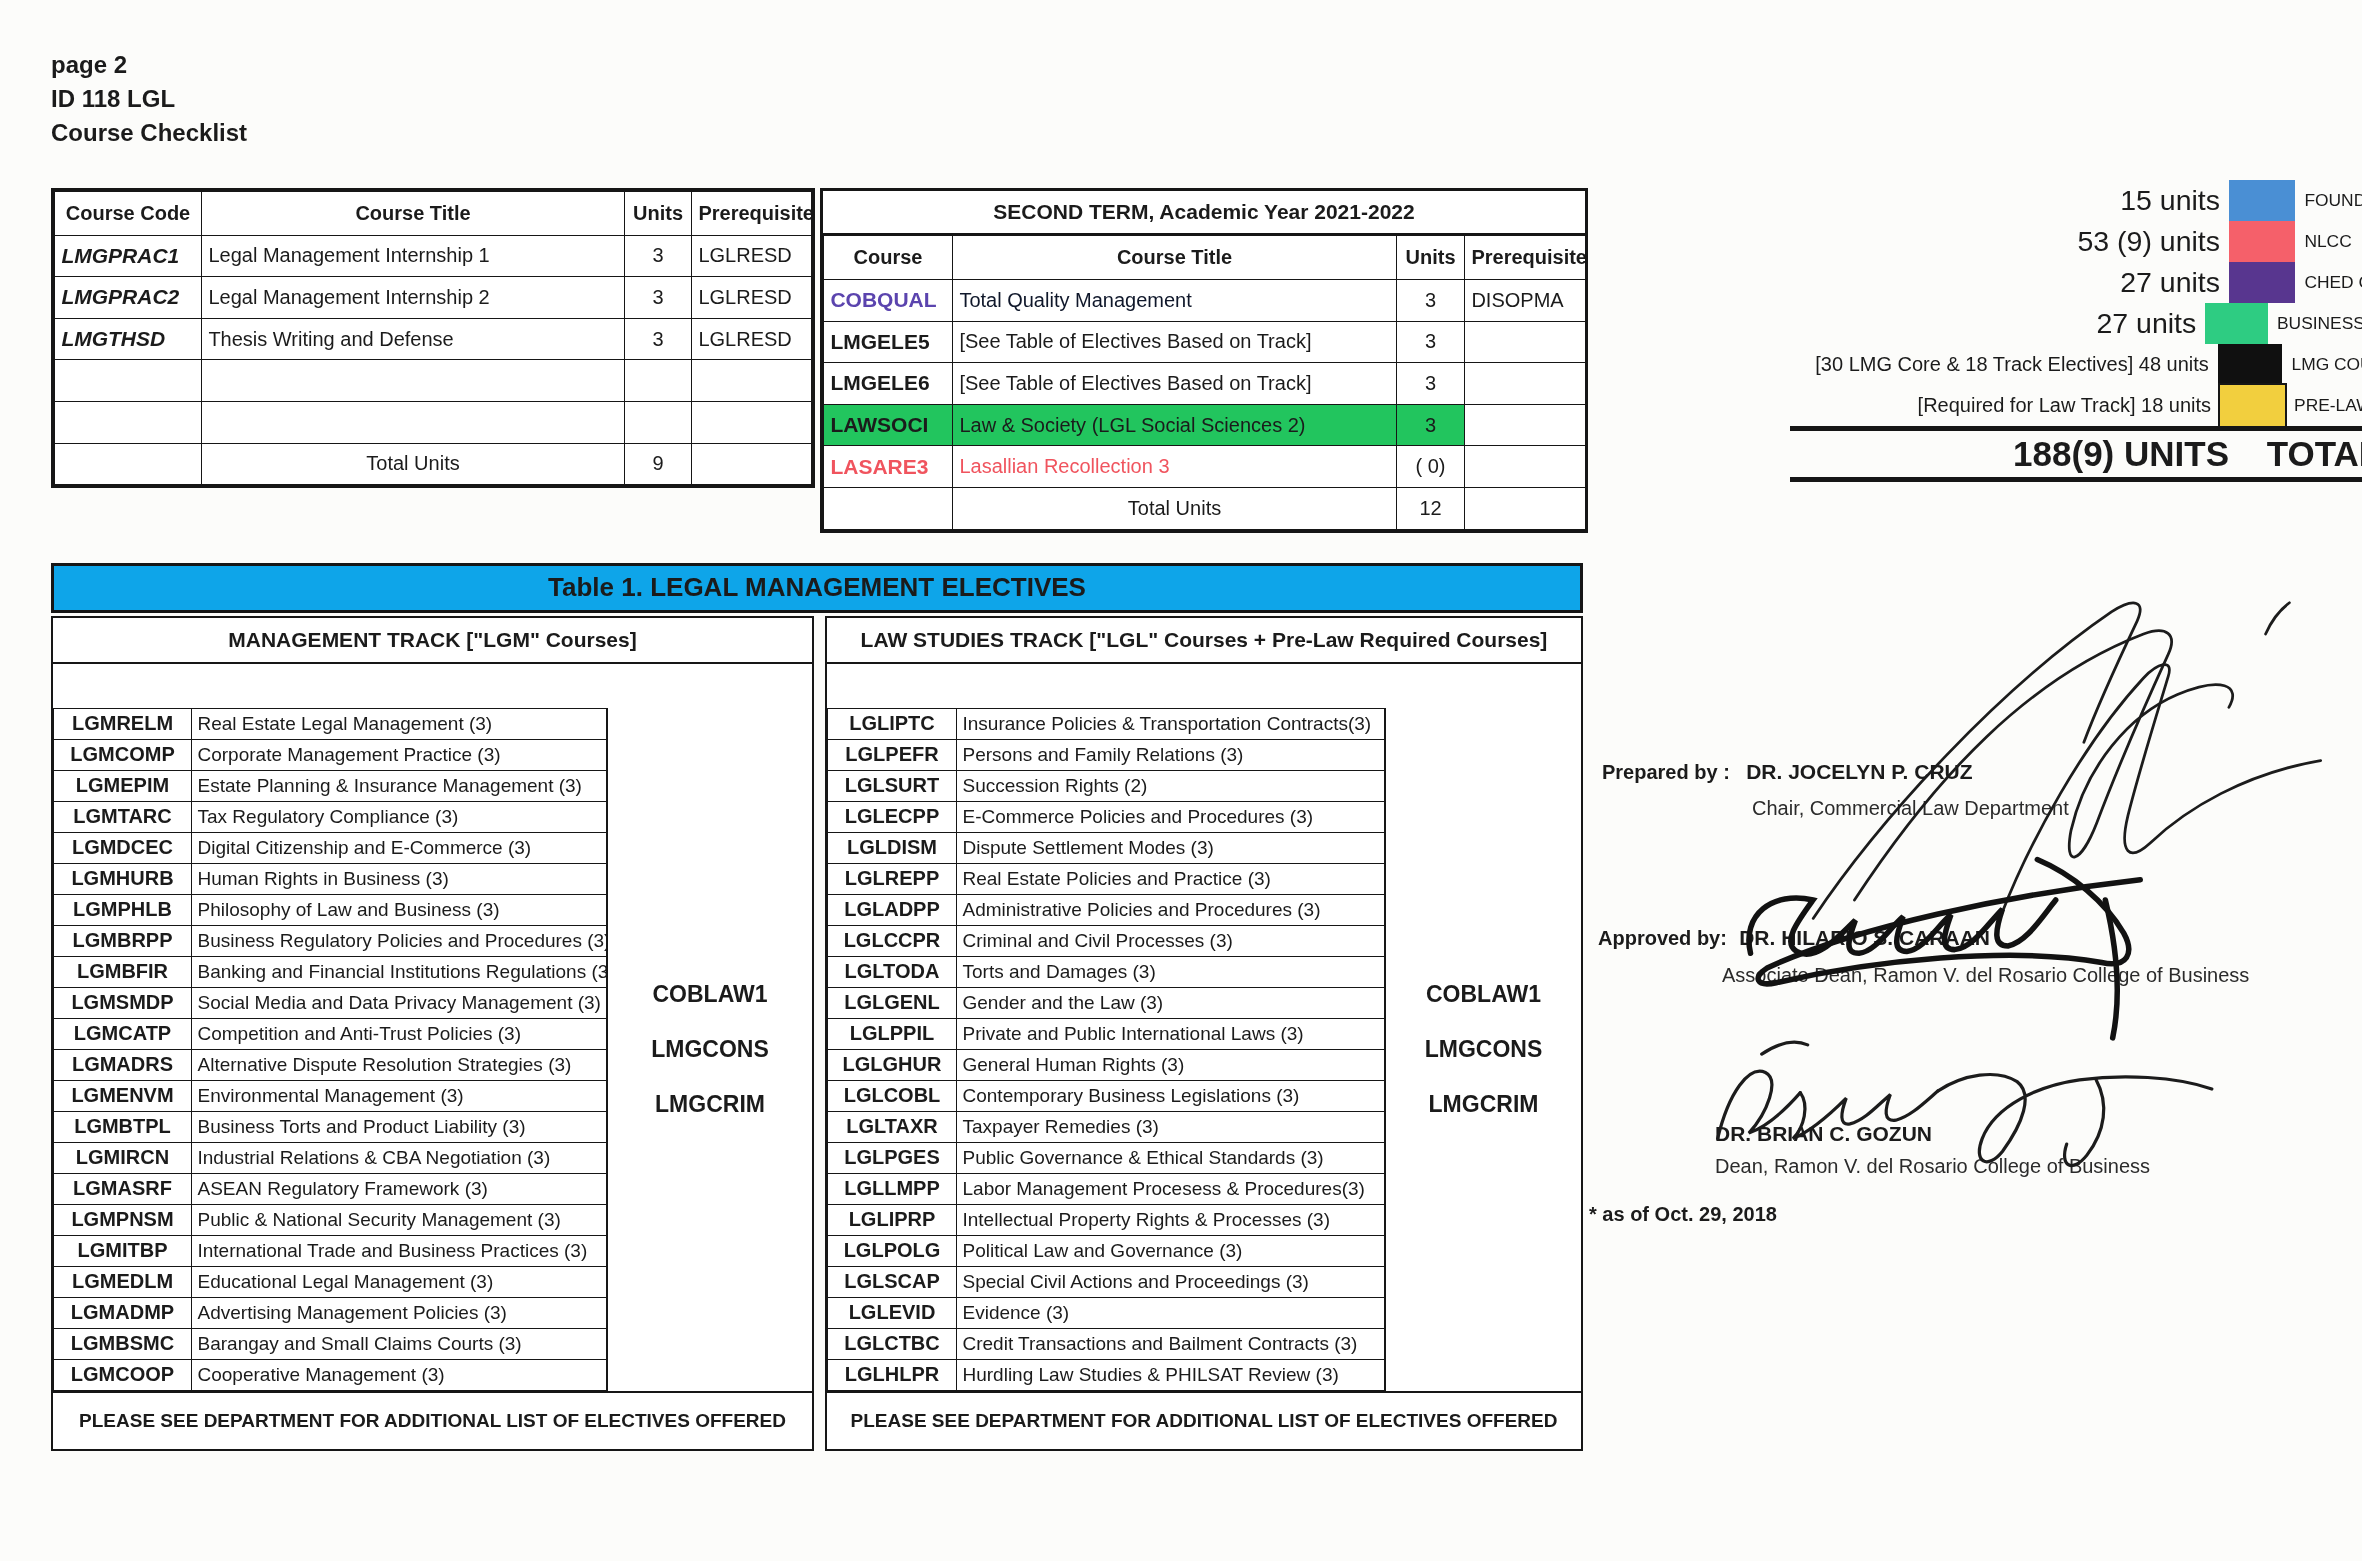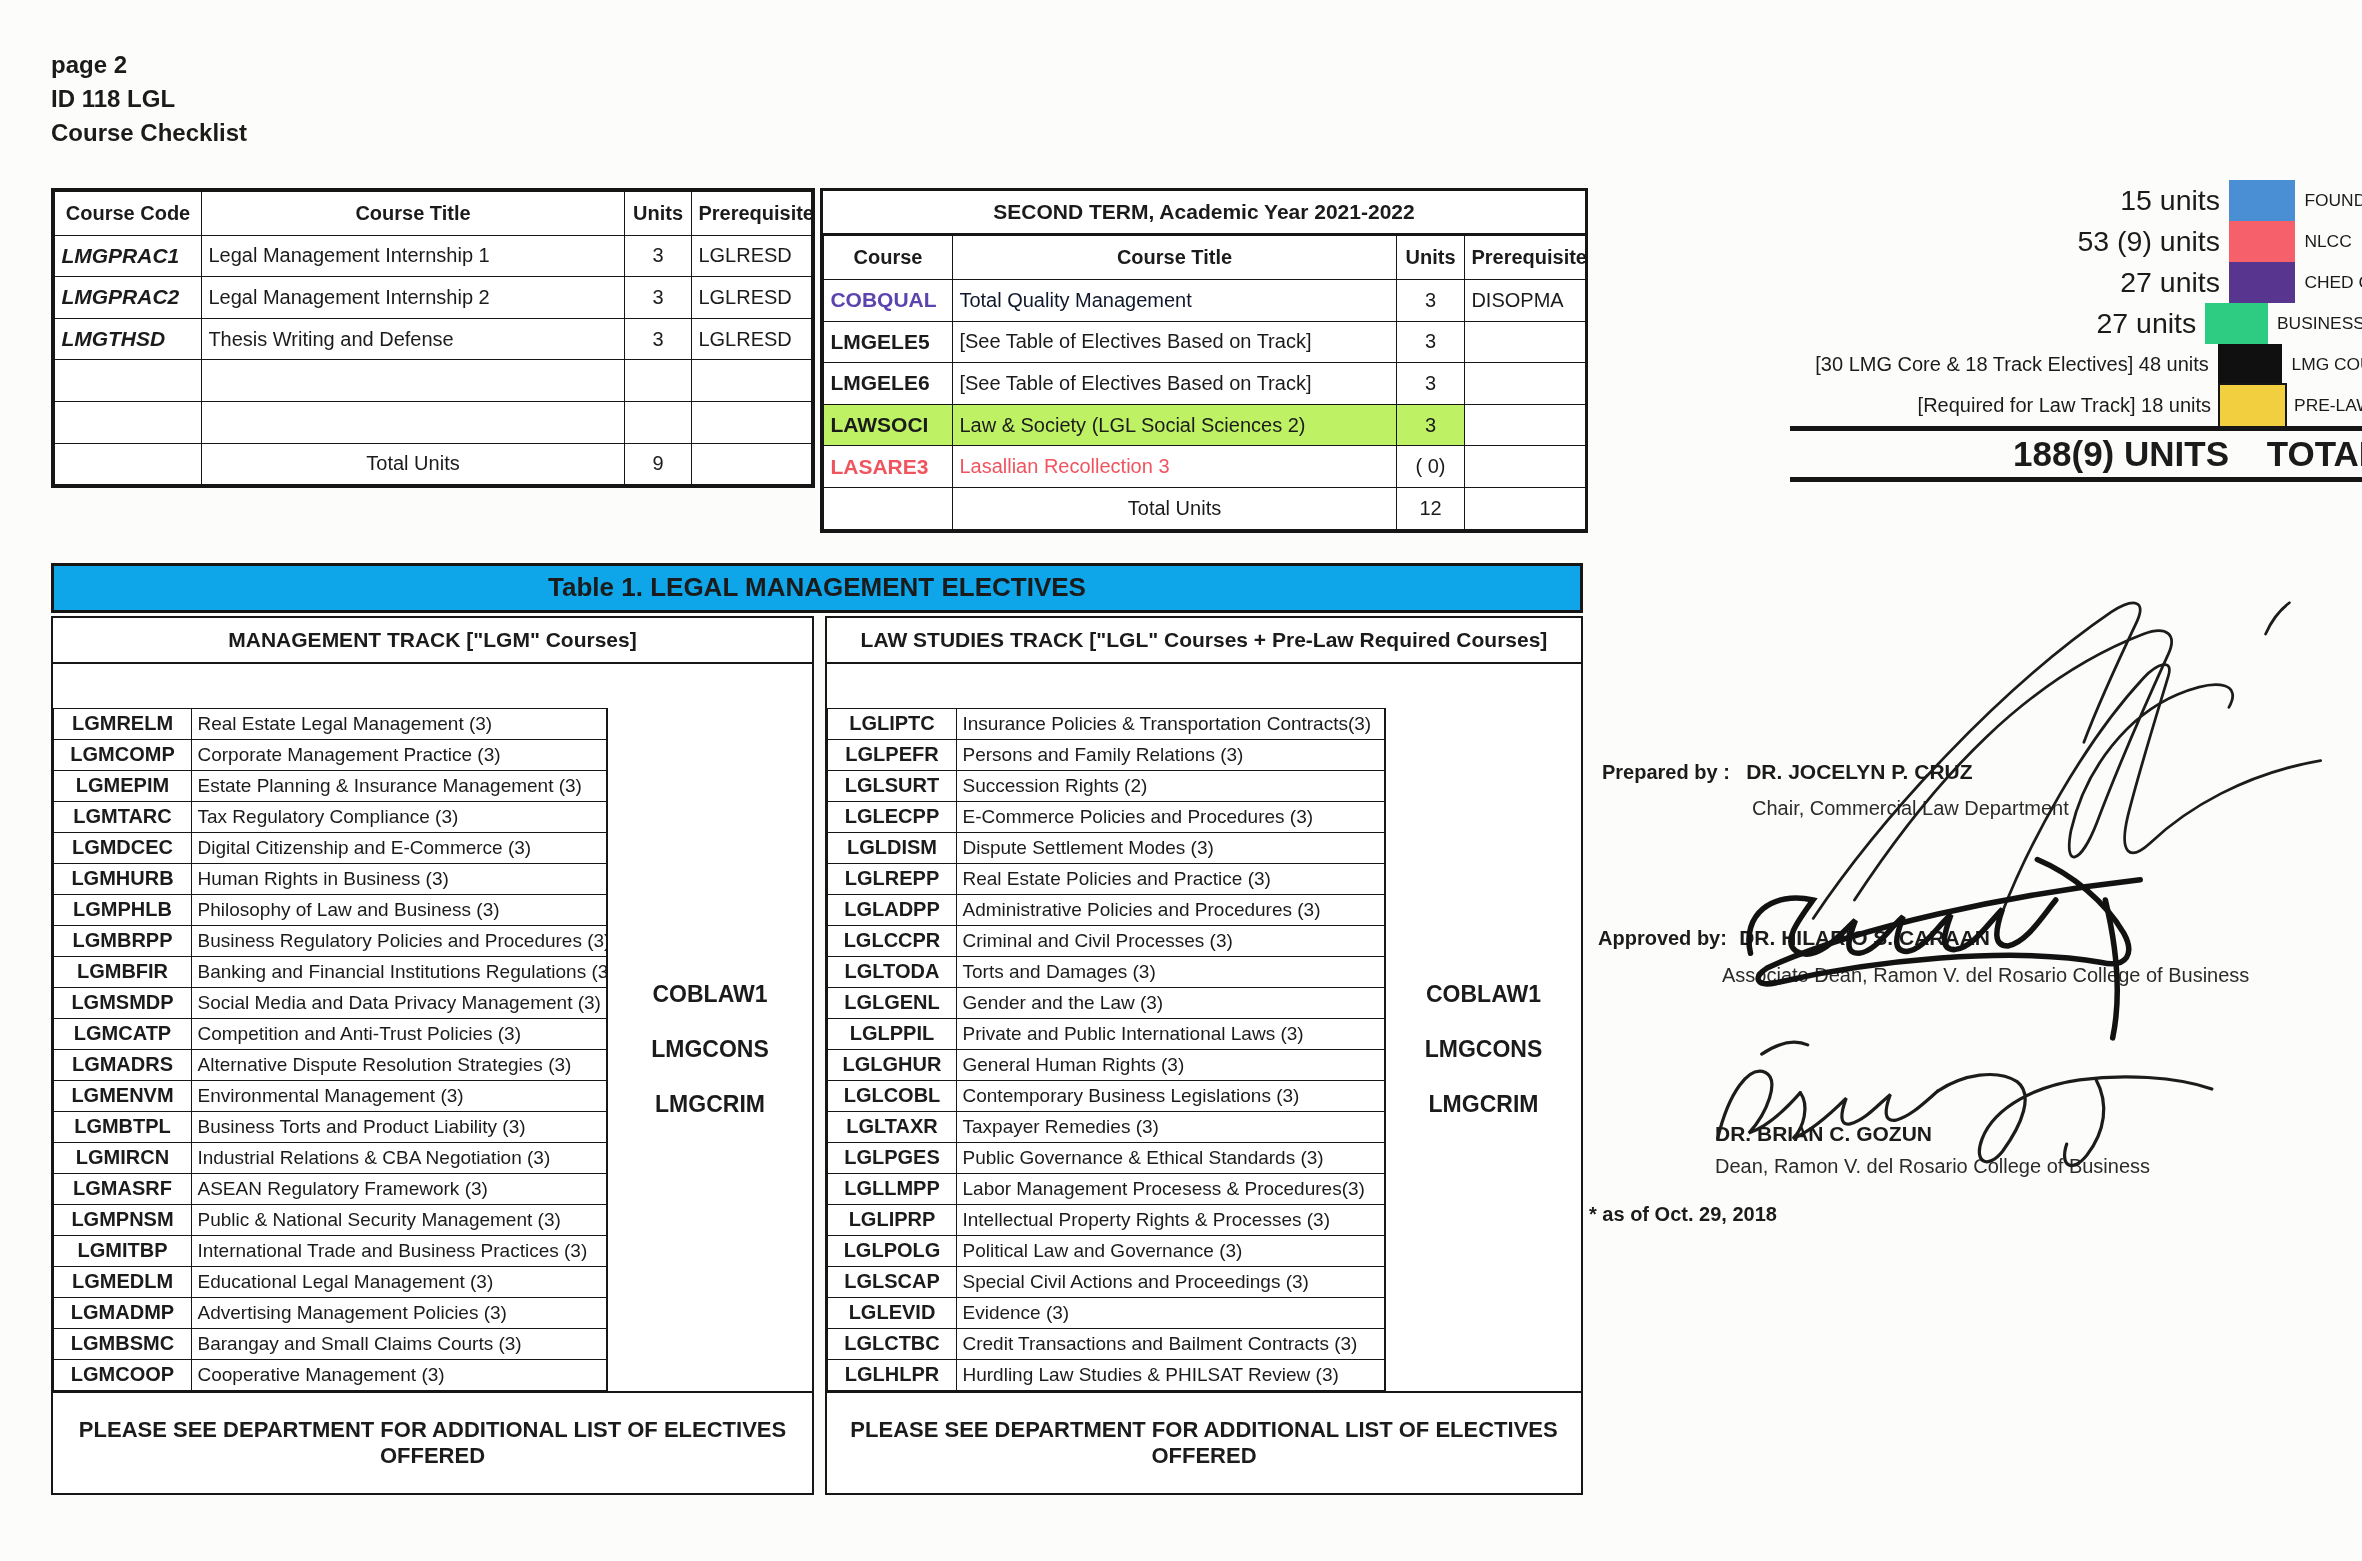--- a/index.html
+++ b/index.html
@@ -18,21 +18,21 @@
   .term-table th{font-weight:bold;height:39px;text-align:center;}
   .term-table td{height:37px;}
   .term-table .code-cell{font-weight:bold;font-size:21px;}
   #first-term tbody .code-cell{font-style:italic;}
   .units-cell{text-align:center;}
   .tfoot-label{text-align:center;}
   tr.purple .code-cell{color:#5b44ae;}
   tr.purple .title-cell{color:#0f172a;}
   tr.red .code-cell,tr.red .title-cell{color:#f0545e;}
   tr.italic .code-cell{}
-  tr.highlight td:nth-child(-n+3){background:#bef264;}
+  tr.highlight td:nth-child(-n+3){background:#22c55e;}
   
   .legend{position:absolute;left:1790px;top:180px;width:630px;}
   .lg-row{display:flex;align-items:stretch;height:41px;}
   .lg-label{width:430px;text-align:right;font-size:28.5px;padding-right:9.2px;align-self:center;}
   .lg-label.sm{font-size:20px;}
   .lg-swatch{width:66px;}
   .lg-swatch.boxed{outline:2.8px solid #161616;}
   .lg-name{flex:1;font-size:17.4px;padding-left:9.2px;align-self:center;white-space:nowrap;}
   .lg-total{margin-top:0;border-top:5.5px solid #161616;border-bottom:5.5px solid #161616;
     border-right:2.8px solid #161616;height:46px;display:flex;align-items:center;}
@@ -47,21 +47,21 @@
   .e-col.right{flex:1;}
   .e-head{font-weight:bold;font-size:21px;text-align:center;padding:10px 0;border-bottom:2.8px solid #161616;}
   .e-body{display:flex;margin-top:44px;}
   .e-body table{border-collapse:collapse;flex:1;table-layout:fixed;width:100%;}
   .e-body td{border:1.8px solid #161616;font-size:19px;height:30px;padding:0 5.5px;overflow:hidden;white-space:nowrap;}
   .e-body .code-cell{font-weight:bold;text-align:center;font-size:20px;}
   .e-tablewrap{flex:1;}
   .e-merged{width:204px;border-left:1.8px solid #161616;display:flex;flex-direction:column;
     justify-content:center;align-items:center;gap:28px;font-weight:bold;font-size:23px;}
   .e-col.right .e-merged{width:195px;}
-  .e-foot{border-top:2.8px solid #161616;text-align:center;font-weight:bold;font-size:22px;padding:24px 0;}
+  .e-foot{border-top:2.8px solid #161616;text-align:center;font-weight:bold;font-size:19px;padding:17px 0;}
   
   .sigline{position:absolute;white-space:nowrap;}
   .sig-label{font-weight:bold;font-size:20px;}
   .sig-name{font-weight:bold;font-size:21px;}
   .sig-role{font-size:20px;color:#2b2b2b;}
   .sig-svg{position:absolute;pointer-events:none;}
   .footnote{position:absolute;left:1589px;top:1203px;font-weight:bold;font-size:20px;}
 </style>
 </head>
 <body>

